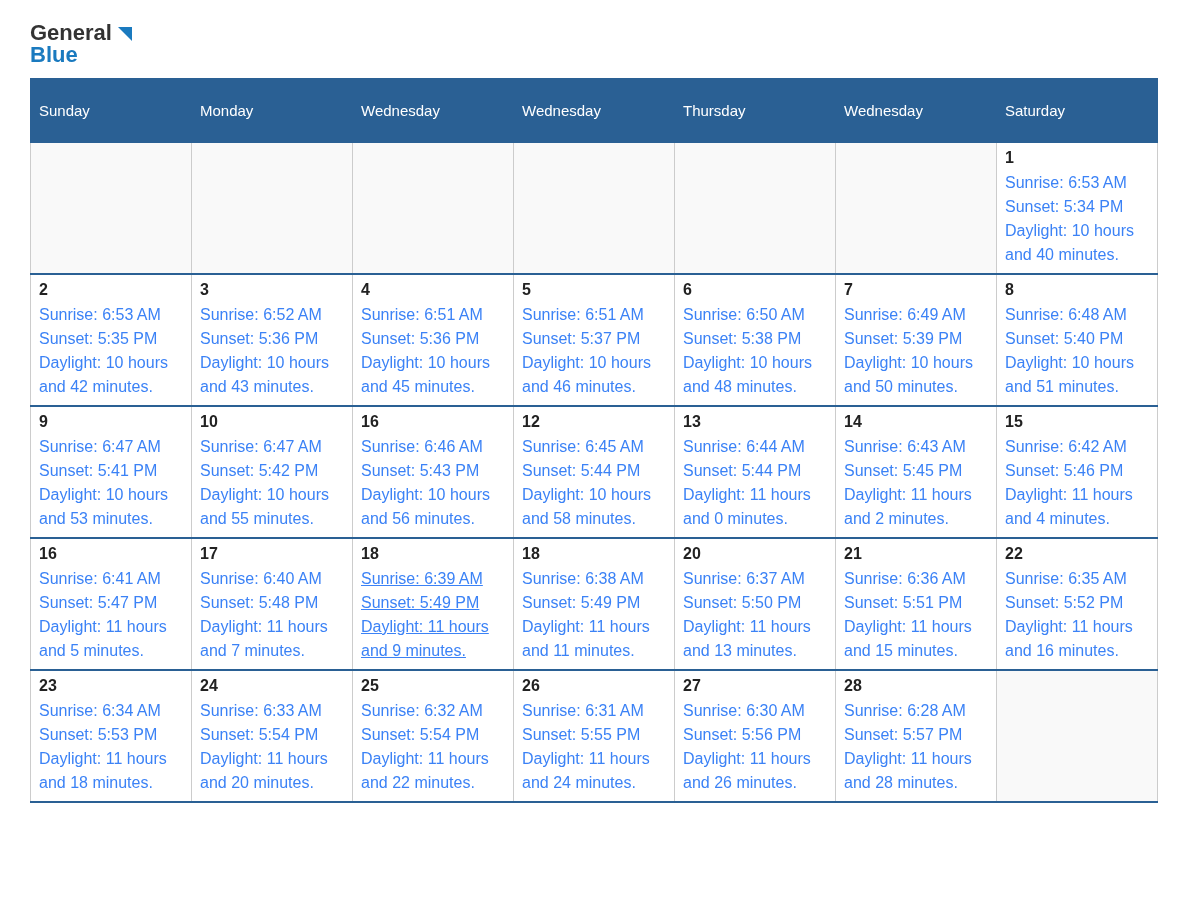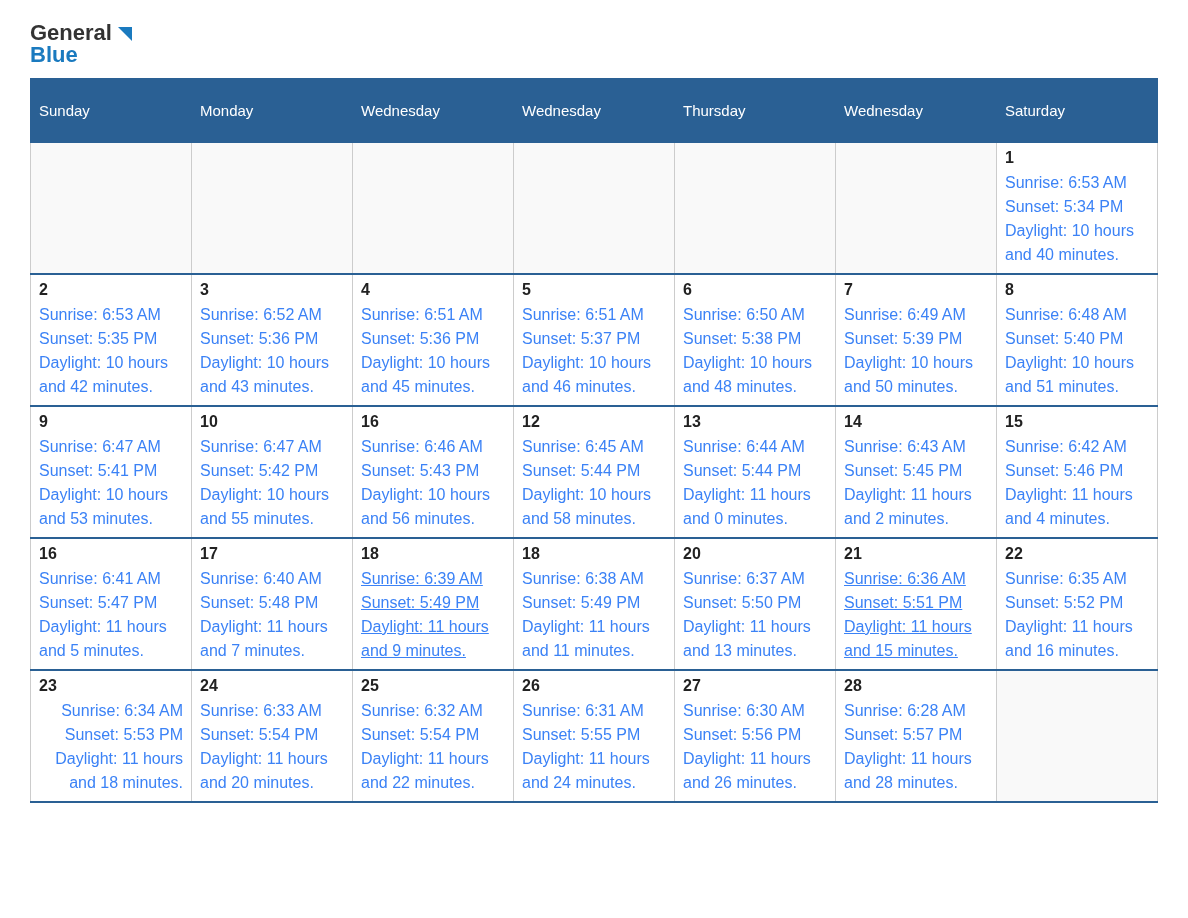--- a/index.html
+++ b/index.html
@@ -262,37 +262,37 @@
         </td>
         <td>
           <div class="day-number">20</div>
           <div class="day-info" style="white-space: pre-line;">Sunrise: 6:37 AM
 Sunset: 5:50 PM
 Daylight: 11 hours
 and 13 minutes.</div>
         </td>
         <td>
           <div class="day-number">21</div>
-          <div class="day-info" style="white-space: pre-line; text-decoration: underline;">Sunrise: 6:36 AM
+          <div class="day-info" style="white-space: pre-line;">Sunrise: 6:36 AM
 Sunset: 5:51 PM
 Daylight: 11 hours
 and 15 minutes.</div>
         </td>
         <td>
           <div class="day-number">22</div>
           <div class="day-info" style="white-space: pre-line;">Sunrise: 6:35 AM
 Sunset: 5:52 PM
 Daylight: 11 hours
 and 16 minutes.</div>
         </td>
       </tr>
       <tr>
         <td>
           <div class="day-number">23</div>
-          <div class="day-info" style="white-space: pre-line; text-align: right;">Sunrise: 6:34 AM
+          <div class="day-info" style="white-space: pre-line;">Sunrise: 6:34 AM
 Sunset: 5:53 PM
 Daylight: 11 hours
 and 18 minutes.</div>
         </td>
         <td>
           <div class="day-number">24</div>
           <div class="day-info" style="white-space: pre-line;">Sunrise: 6:33 AM
 Sunset: 5:54 PM
 Daylight: 11 hours
 and 20 minutes.</div>

